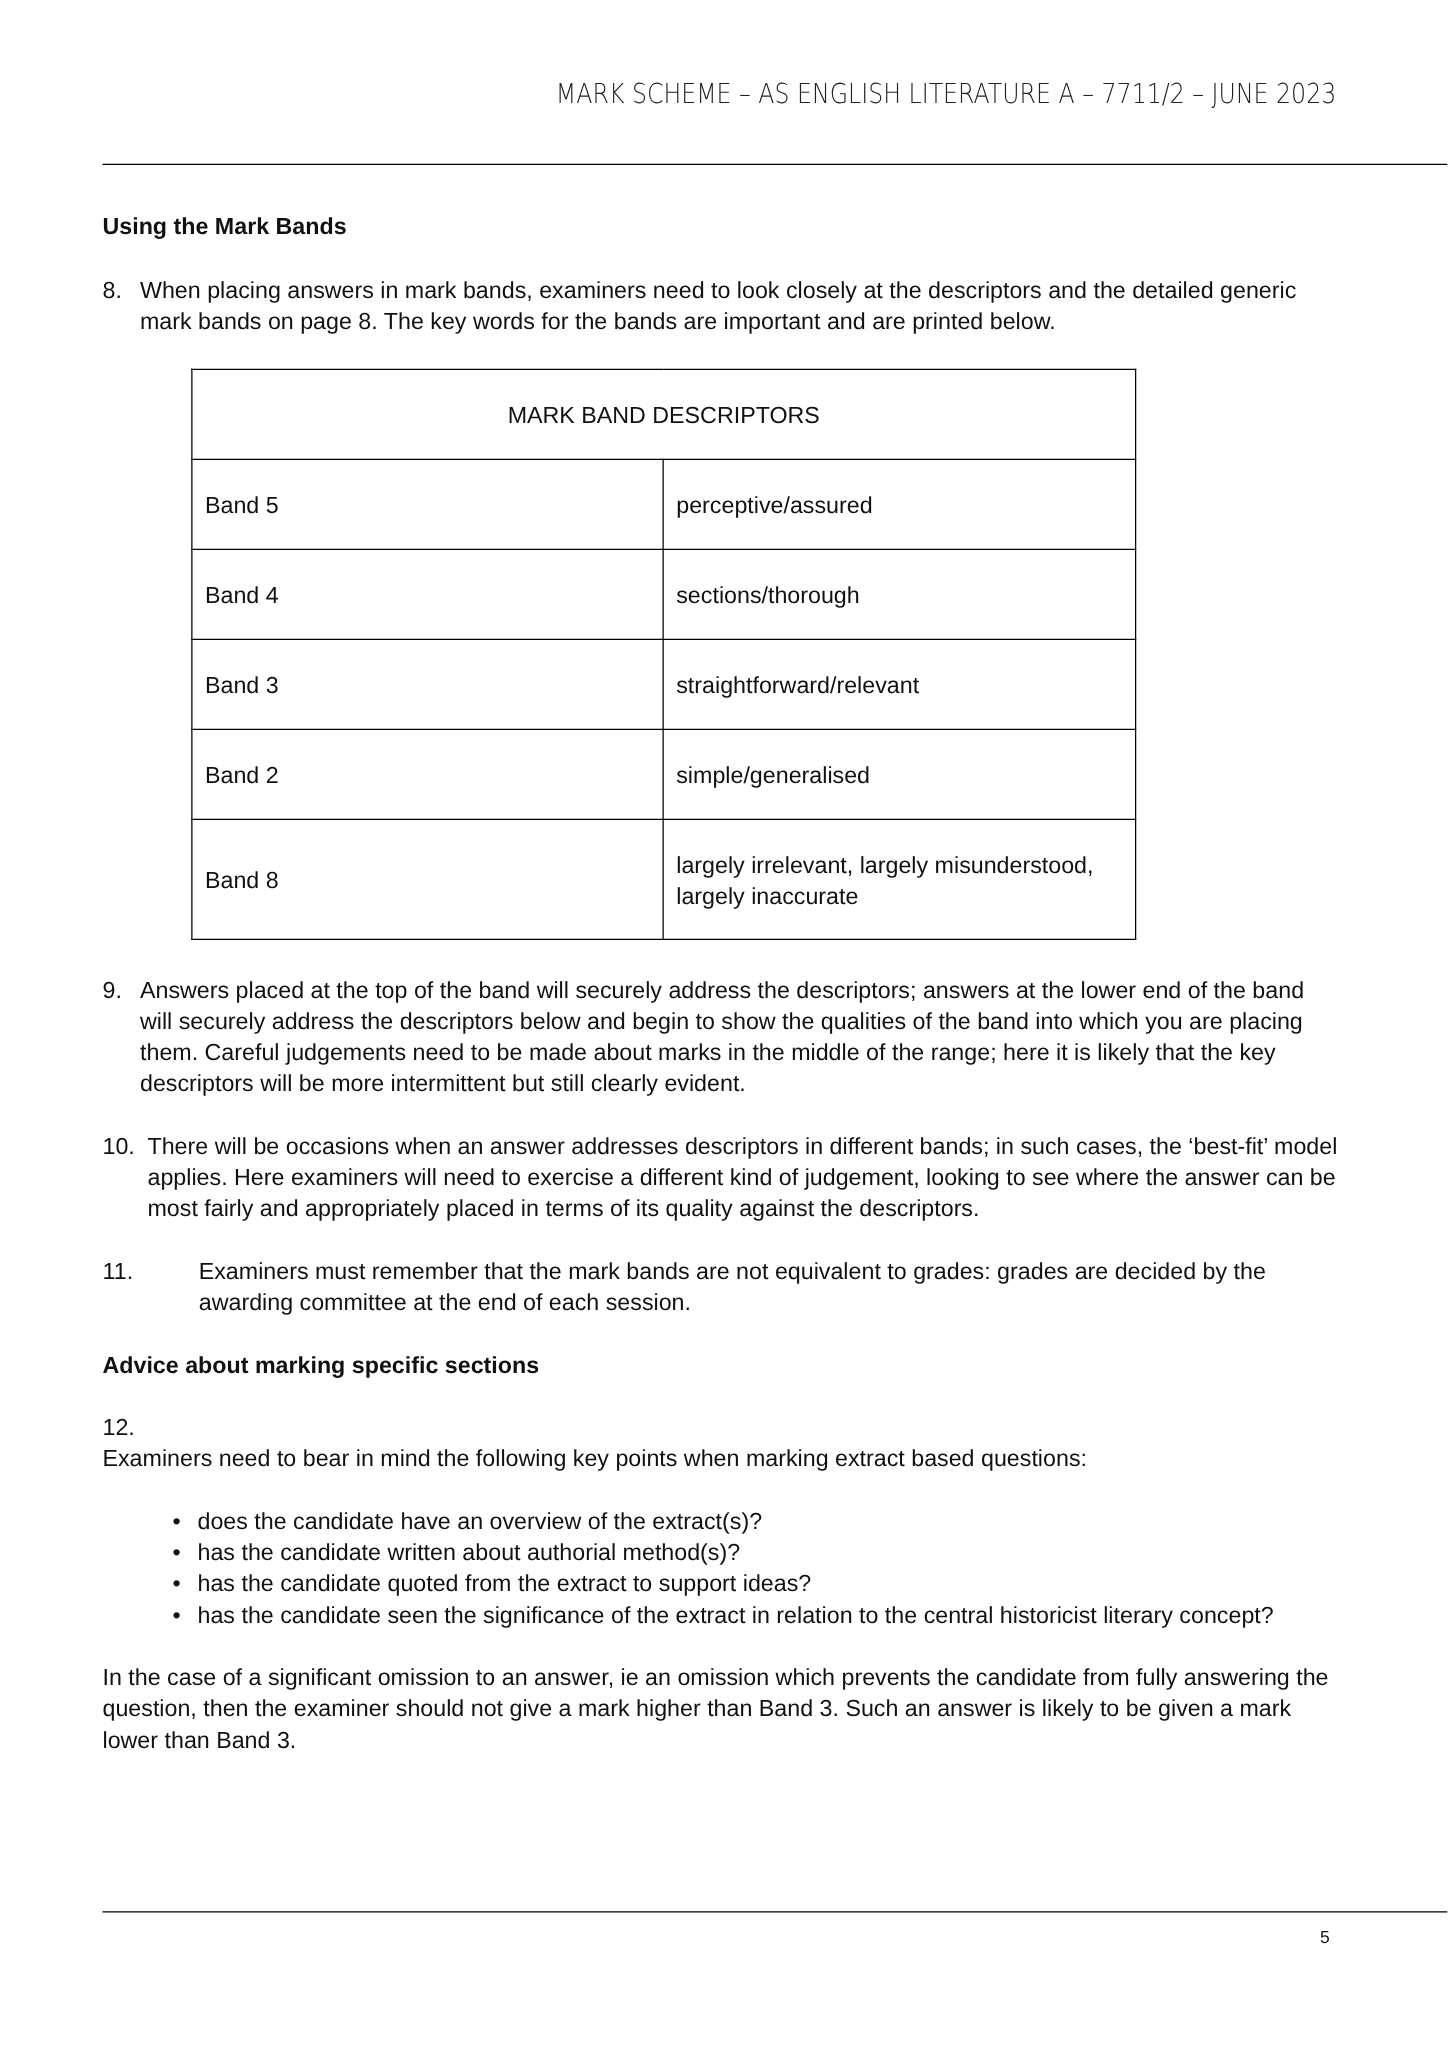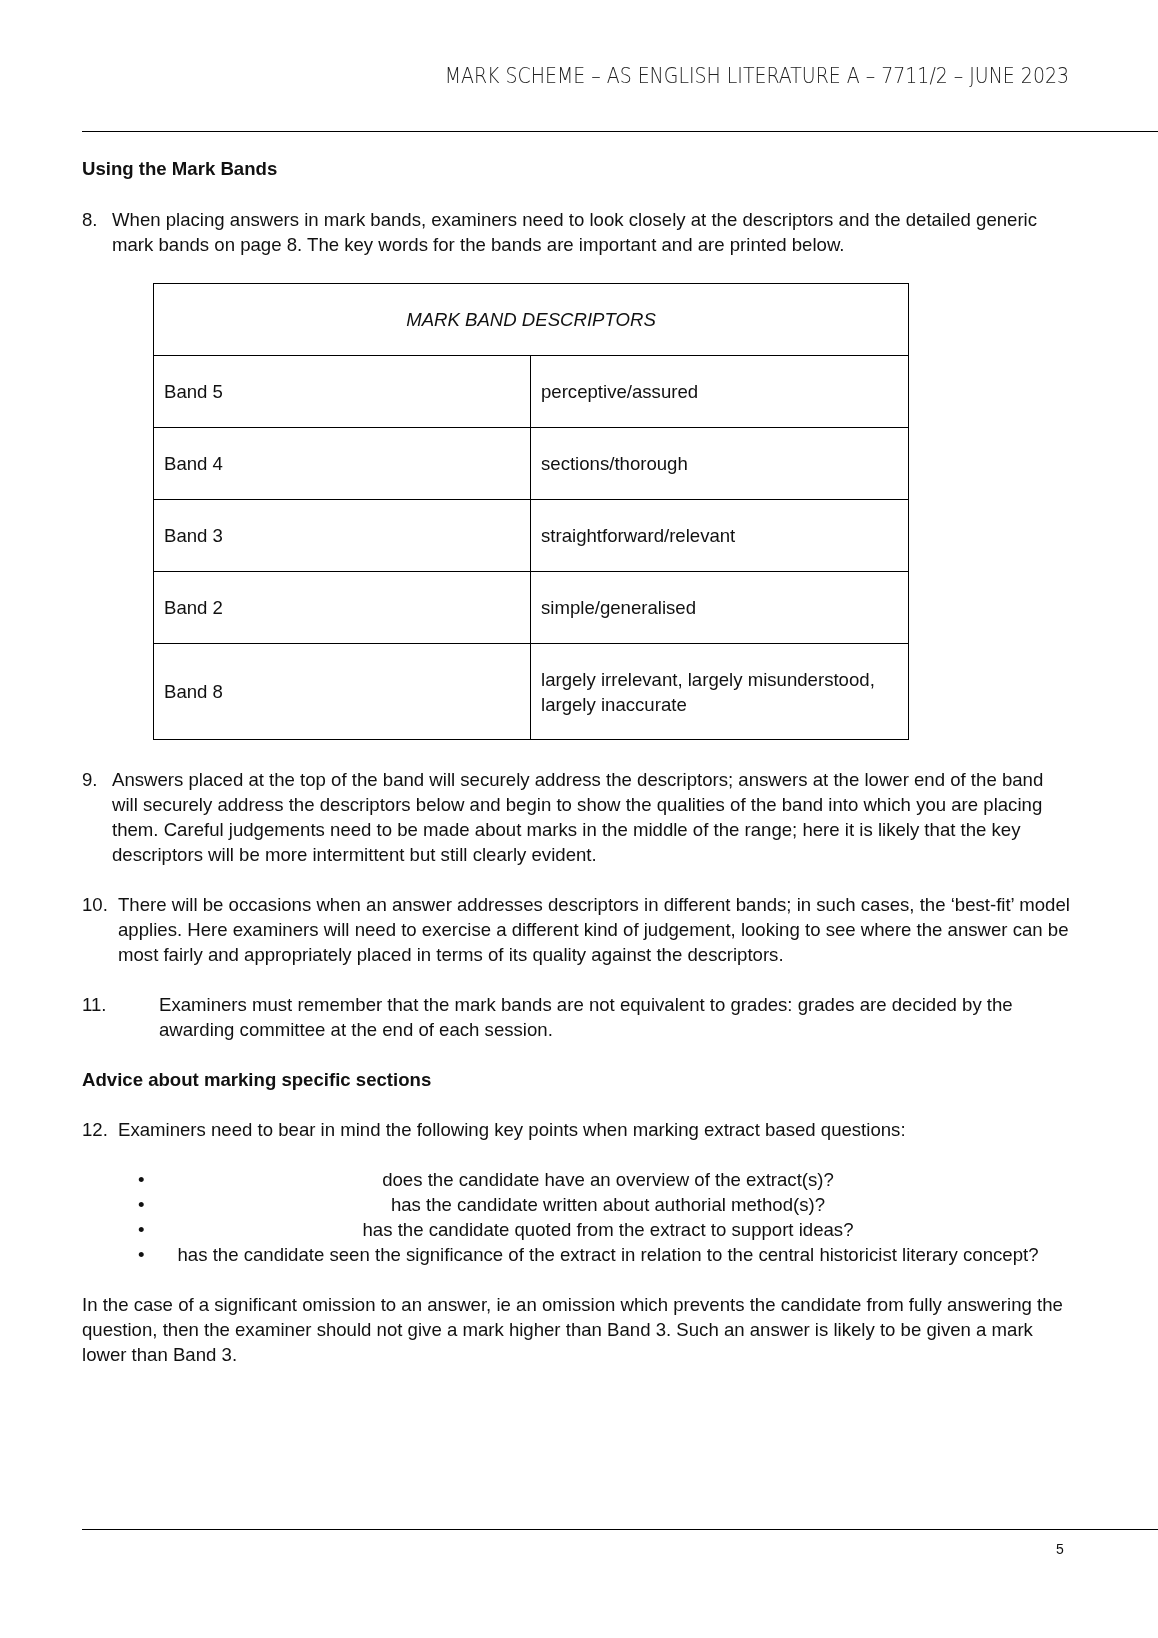--- a/index.html
+++ b/index.html
@@ -11,48 +11,48 @@
     position: absolute; left: 0; width: 1069px; top: 63px;
     text-align: right; font-family: "DejaVu Sans", sans-serif;
     font-size: 22px; font-weight: 300; letter-spacing: 0px; color: #222;
     transform: scaleX(0.86); transform-origin: right center;
   }
   .rule { position: absolute; left: 82px; right: 0; height: 1px; background: #000; }
   .rule.top { top: 131px; }
   .rule.bottom { top: 1529px; }
   .page-num { position: absolute; left: 1056px; top: 1541px; font-size: 14px; }
 
-  .content { position: absolute; left: 82px; top: 156px; width: 1000px; font-size: 18.6px; line-height: 25px; }
+  .content { position: absolute; left: 82px; top: 168px; width: 1000px; font-size: 18.6px; line-height: 25px; }
   h2 { font-size: 18.6px; font-weight: bold; margin: 0; line-height: 25px; }
   .item { display: flex; margin: 0; }
   .item .num { flex: 0 0 auto; }
   .item .num.n1 { width: 30px; }
   .item .num.n2 { width: 36px; }
   .item .txt { flex: 1; }
 
   .sec-title { margin-top: 0; }
   .item8 { margin-top: 26px; width: 980px; }
 
   table.bands {
     margin-top: 26px; margin-left: 71px; border-collapse: collapse;
     width: 756px; font-size: 18.6px;
   }
   table.bands td { border: 1.5px solid #000; padding: 0 10px; vertical-align: middle; }
-  table.bands td.head { text-align: center; height: 71px; font-style: italic; }
+  table.bands td.head { text-align: center; height: 71px; }
   table.bands tr.row td { height: 71px; }
   table.bands tr.row.last td { height: 95px; line-height: 25px; }
   table.bands td.c1 { width: 356px; }
 
   .item9 { margin-top: 27px; width: 990px; }
   .item10 { margin-top: 25px; width: 990px; }
   .item11 { margin-top: 25px; width: 990px; gap: 41px; }
   .sec2 { margin-top: 25px; }
-  .item12 { margin-top: 25px; }
+  .item12 { margin-top: 25px; flex-direction: column; }
   ul.points { margin: 25px 0 0 0; padding: 0 0 0 56px; list-style: none; }
-  ul.points li { position: relative; padding-left: 20px; width: 900px; text-align: center; }
+  ul.points li { position: relative; padding-left: 20px; width: 900px; }
   ul.points li::before { content: "•"; position: absolute; left: 0; top: 0; }
   .closing { margin-top: 25px; width: 990px; }
 </style>
 </head>
 <body>
 
 <div class="header-title">MARK SCHEME – AS ENGLISH LITERATURE A – 7711/2 – JUNE 2023</div>
 <div class="rule top"></div>
 
 <div class="content">

